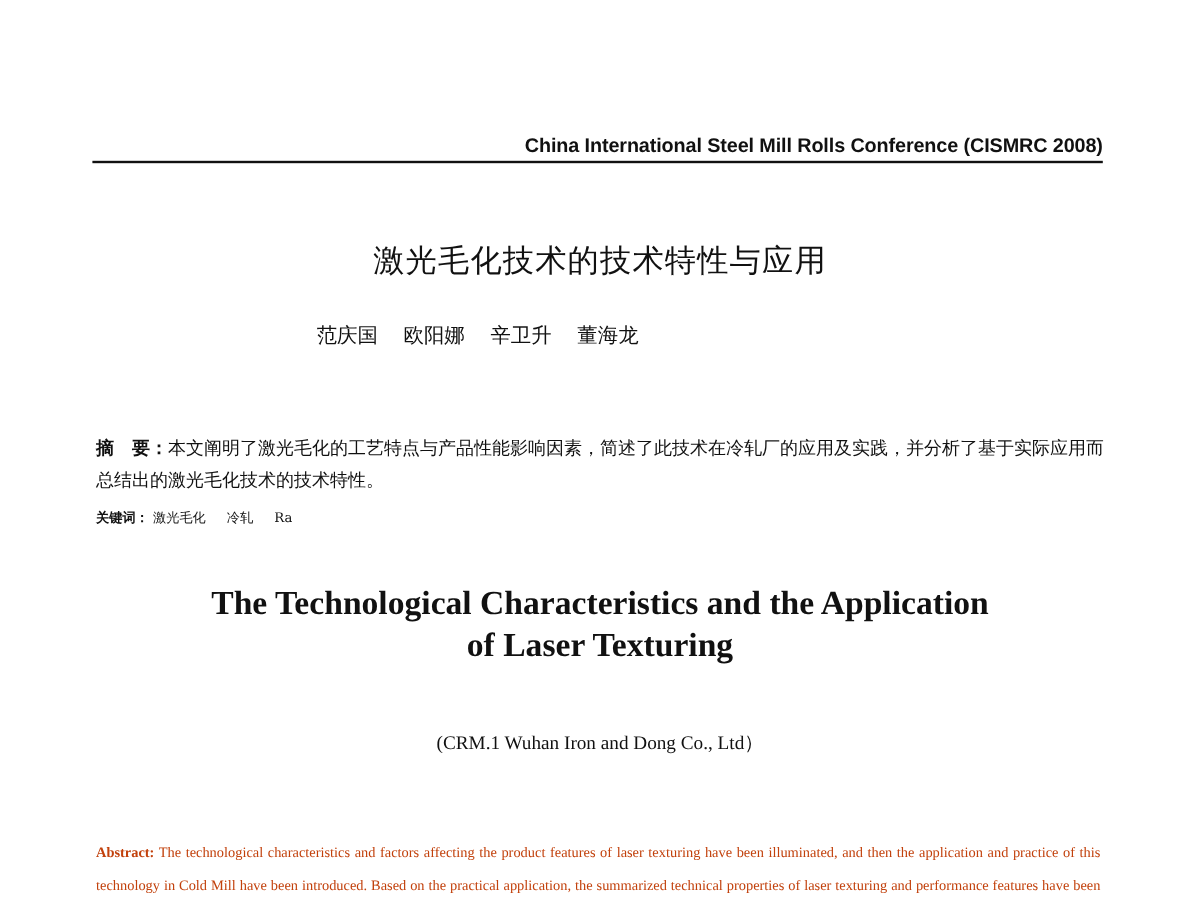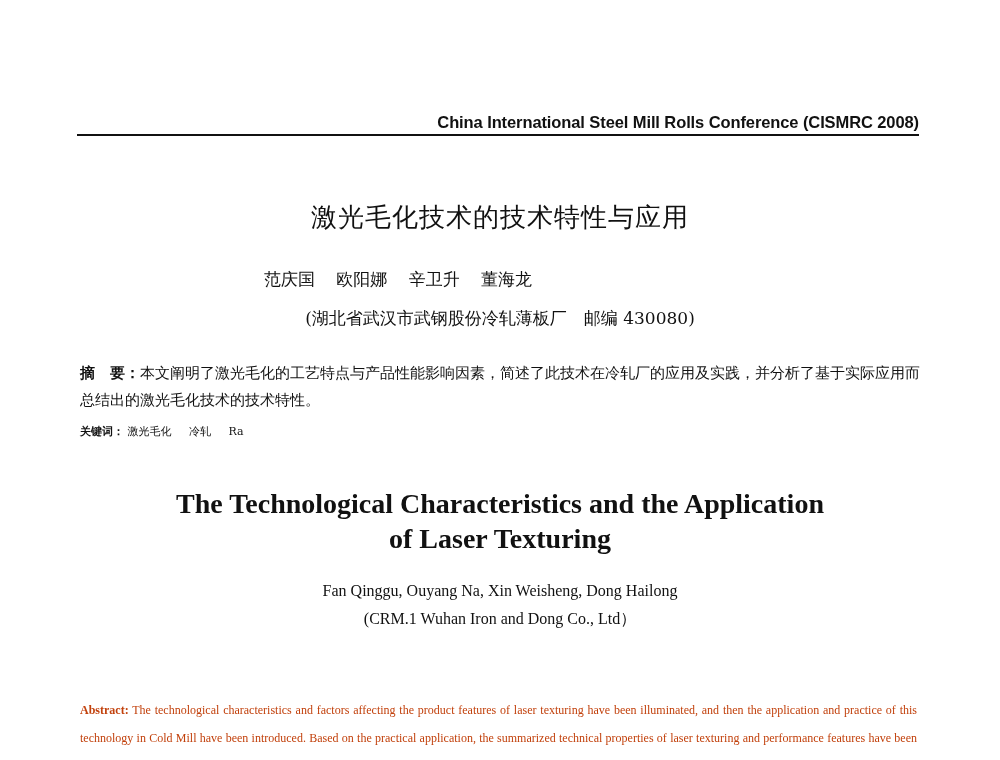--- a/index.html
+++ b/index.html
@@ -148,38 +148,36 @@
 
   <div class="cn-title">激光毛化技术的技术特性与应用</div>
 
   <div class="cn-authors">
     <span class="author">范庆国</span>
     <span class="author">欧阳娜</span>
     <span class="author">辛卫升</span>
     <span class="author">董海龙</span>
   </div>
 
-  <div class="cn-affiliation">(湖北省武汉市武钢股份冷轧薄板厂　邮编 430080)</div>
 
   <div class="cn-abstract">
     <span class="label">摘　要：</span><span>本文阐明了激光毛化的工艺特点与产品性能影响因素，简述了此技术在冷轧厂的应用及实践，并分析了基于实际应用而总结出的激光毛化技术的技术特性。</span>
   </div>
 
   <div class="cn-keywords">
     <span class="label">关键词：</span>
     <span class="kw">激光毛化</span>
     <span class="kw">冷轧</span>
     <span class="kw">Ra</span>
   </div>
 
   <div class="en-title">
     <div>The Technological Characteristics and the Application</div>
     <div>of Laser Texturing</div>
   </div>
 
-  <div class="en-authors">Fan Qinggu, Ouyang Na, Xin Weisheng, Dong Hailong</div>
   <div class="en-affiliation">(CRM.1 Wuhan Iron and Dong Co., Ltd）</div>
 
   <div class="en-abstract">
     <span class="label">Abstract:</span><span> The technological characteristics and factors affecting the product features of laser texturing have been illuminated, and then the application and practice of this technology in Cold Mill have been introduced. Based on the practical application, the summarized technical properties of laser texturing and performance features have been analyzed.</span>
   </div>
 
 </div>
 
 </body></html>

